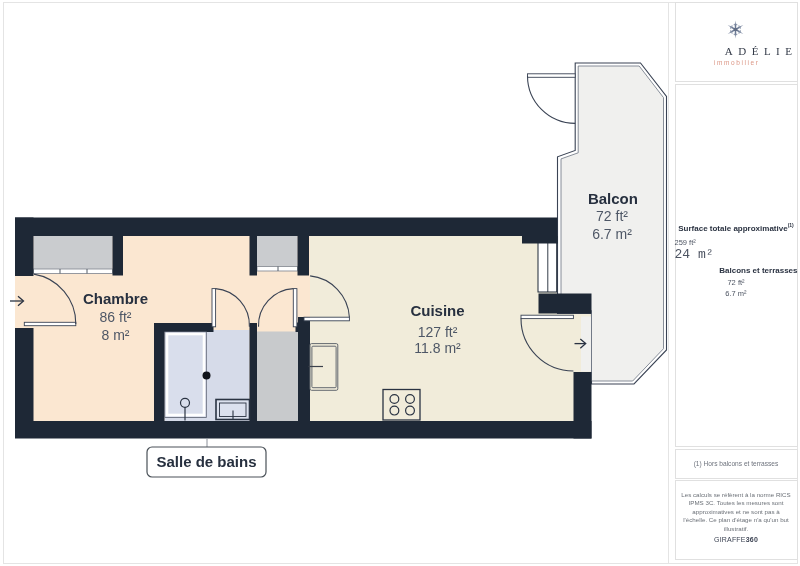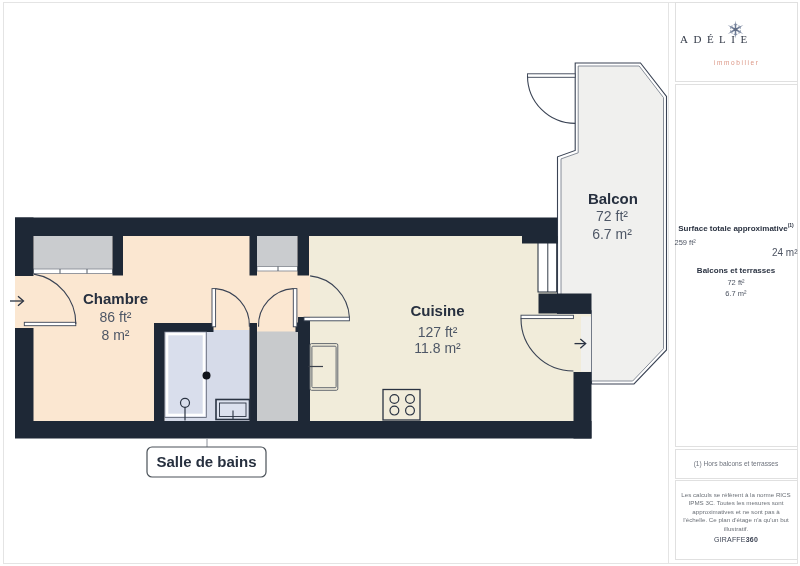--- a/index.html
+++ b/index.html
@@ -127,28 +127,28 @@
         <path d="M 0,-6.4 L -2.3,-4.5 L -0.6,-4.0 Z" fill="#8490a6"></path>
       </g>
       <use href="#sf" transform="rotate(60)"></use>
       <use href="#sf" transform="rotate(120)"></use>
       <use href="#sf" transform="rotate(180)"></use>
       <use href="#sf" transform="rotate(240)"></use>
       <use href="#sf" transform="rotate(300)"></use>
       <circle cx="0" cy="0" r="2.1" fill="#55627c"></circle>
     </g>
   </svg>
-  <div class="abs" style="left:674.5px;top:33px;width:123px;text-align:left;font-family:'Liberation Serif',serif;font-size:11px;letter-spacing:5.5px;text-indent:5.5px;color:#333a48;">ADÉLIE</div>
+  <div class="abs" style="left:674.5px;top:45px;width:123px;text-align:right;font-family:'Liberation Serif',serif;font-size:11px;letter-spacing:5.5px;text-indent:5.5px;color:#333a48;">ADÉLIE</div>
   <div class="abs" style="left:674.5px;top:59px;width:123px;text-align:center;font-size:6.5px;letter-spacing:1.6px;text-indent:1.6px;color:#dc9786;">immobilier</div>
 
   <div class="abs" style="left:674.5px;top:83.8px;width:121px;height:361px;border:1px solid #e0e0e0;"></div>
   <div class="abs" style="left:674.5px;top:222px;width:123px;text-align:center;font-size:8px;font-weight:bold;color:#2b3342;">Surface totale approximative<sup style="font-size:5px;">(1)</sup></div>
   <div class="abs" style="left:674.5px;top:237.5px;width:123px;text-align:left;font-size:7.5px;color:#4d5462;">259 ft²</div>
-  <div class="abs" style="left:674.5px;top:247px;width:123px;text-align:right;font-size:10px;color:#4d5462;">24 m²</div>
-  <div class="abs" style="left:674.5px;top:266px;width:123px;text-align:center;font-size:8px;font-weight:bold;color:#2b3342;">Balcons et terrasses</div>
+  <div class="abs" style="left:674.5px;top:247px;width:123px;text-align:left;font-size:13px;color:#4d5462;font-family:Liberation Mono, monospace;">24 m²</div>
+  <div class="abs" style="left:674.5px;top:266px;width:123px;text-align:right;font-size:8px;font-weight:bold;color:#2b3342;">Balcons et terrasses</div>
   <div class="abs" style="left:674.5px;top:278px;width:123px;text-align:center;font-size:7.5px;color:#4d5462;">72 ft²</div>
   <div class="abs" style="left:674.5px;top:289px;width:123px;text-align:center;font-size:7.5px;color:#4d5462;">6.7 m²</div>
 
   <div class="abs" style="left:674.5px;top:448.5px;width:121px;height:28px;border:1px solid #e0e0e0;"></div>
   <div class="abs" style="left:674.5px;top:460px;width:123px;text-align:center;font-size:6.6px;color:#6e737d;">(1) Hors balcons et terrasses</div>
 
   <div class="abs" style="left:674.5px;top:480px;width:121px;height:78px;border:1px solid #e0e0e0;"></div>
   <div class="abs" style="left:676px;top:491px;width:120px;text-align:center;font-size:6.2px;line-height:8.4px;color:#6b7077;white-space:nowrap;">Les calculs se réfèrent à la norme RICS<br>IPMS 3C. Toutes les mesures sont<br>approximatives et ne sont pas à<br>l'échelle. Ce plan d'étage n'a qu'un but<br>illustratif.</div>
   <div class="abs" style="left:674.5px;top:536px;width:123px;text-align:center;font-size:7px;color:#3c4353;letter-spacing:0.2px;">GIRAFFE<b>360</b></div>
 </div>

